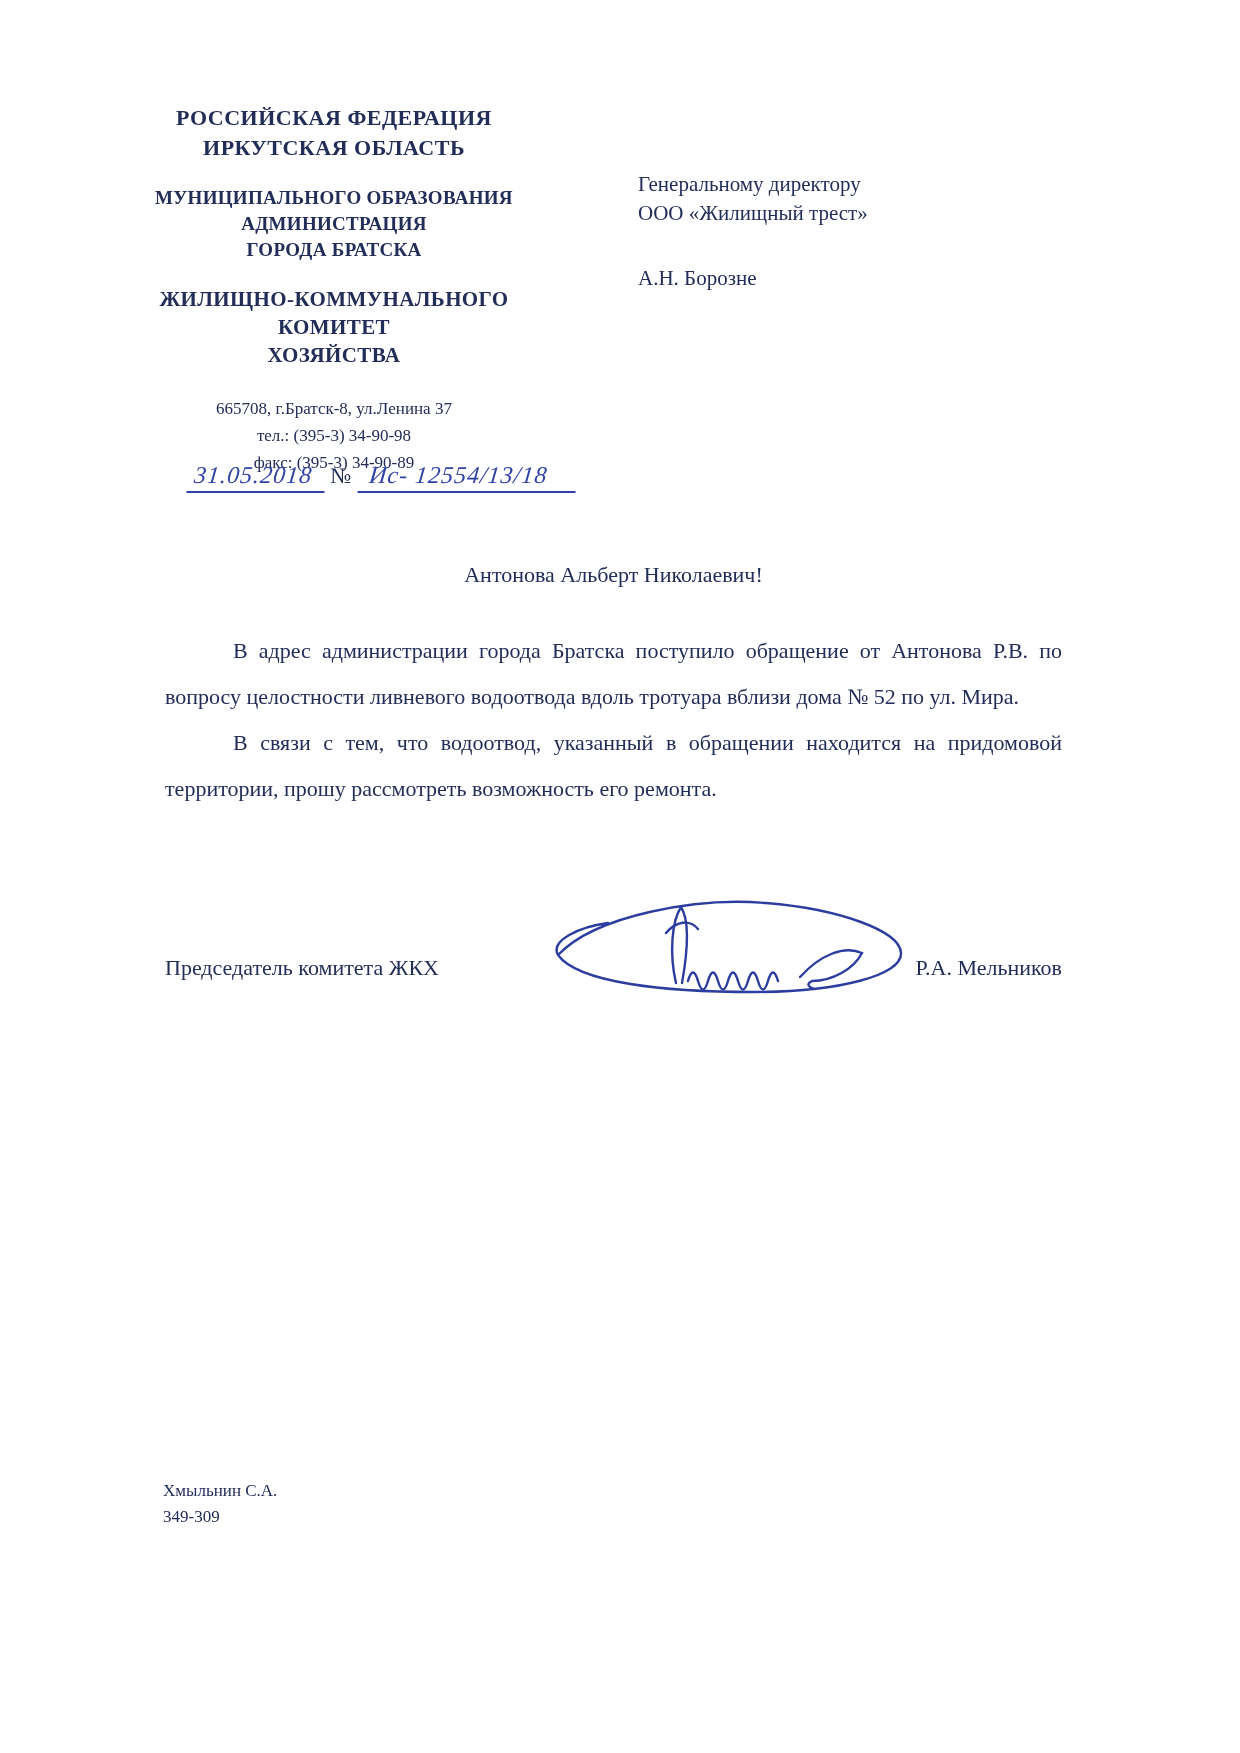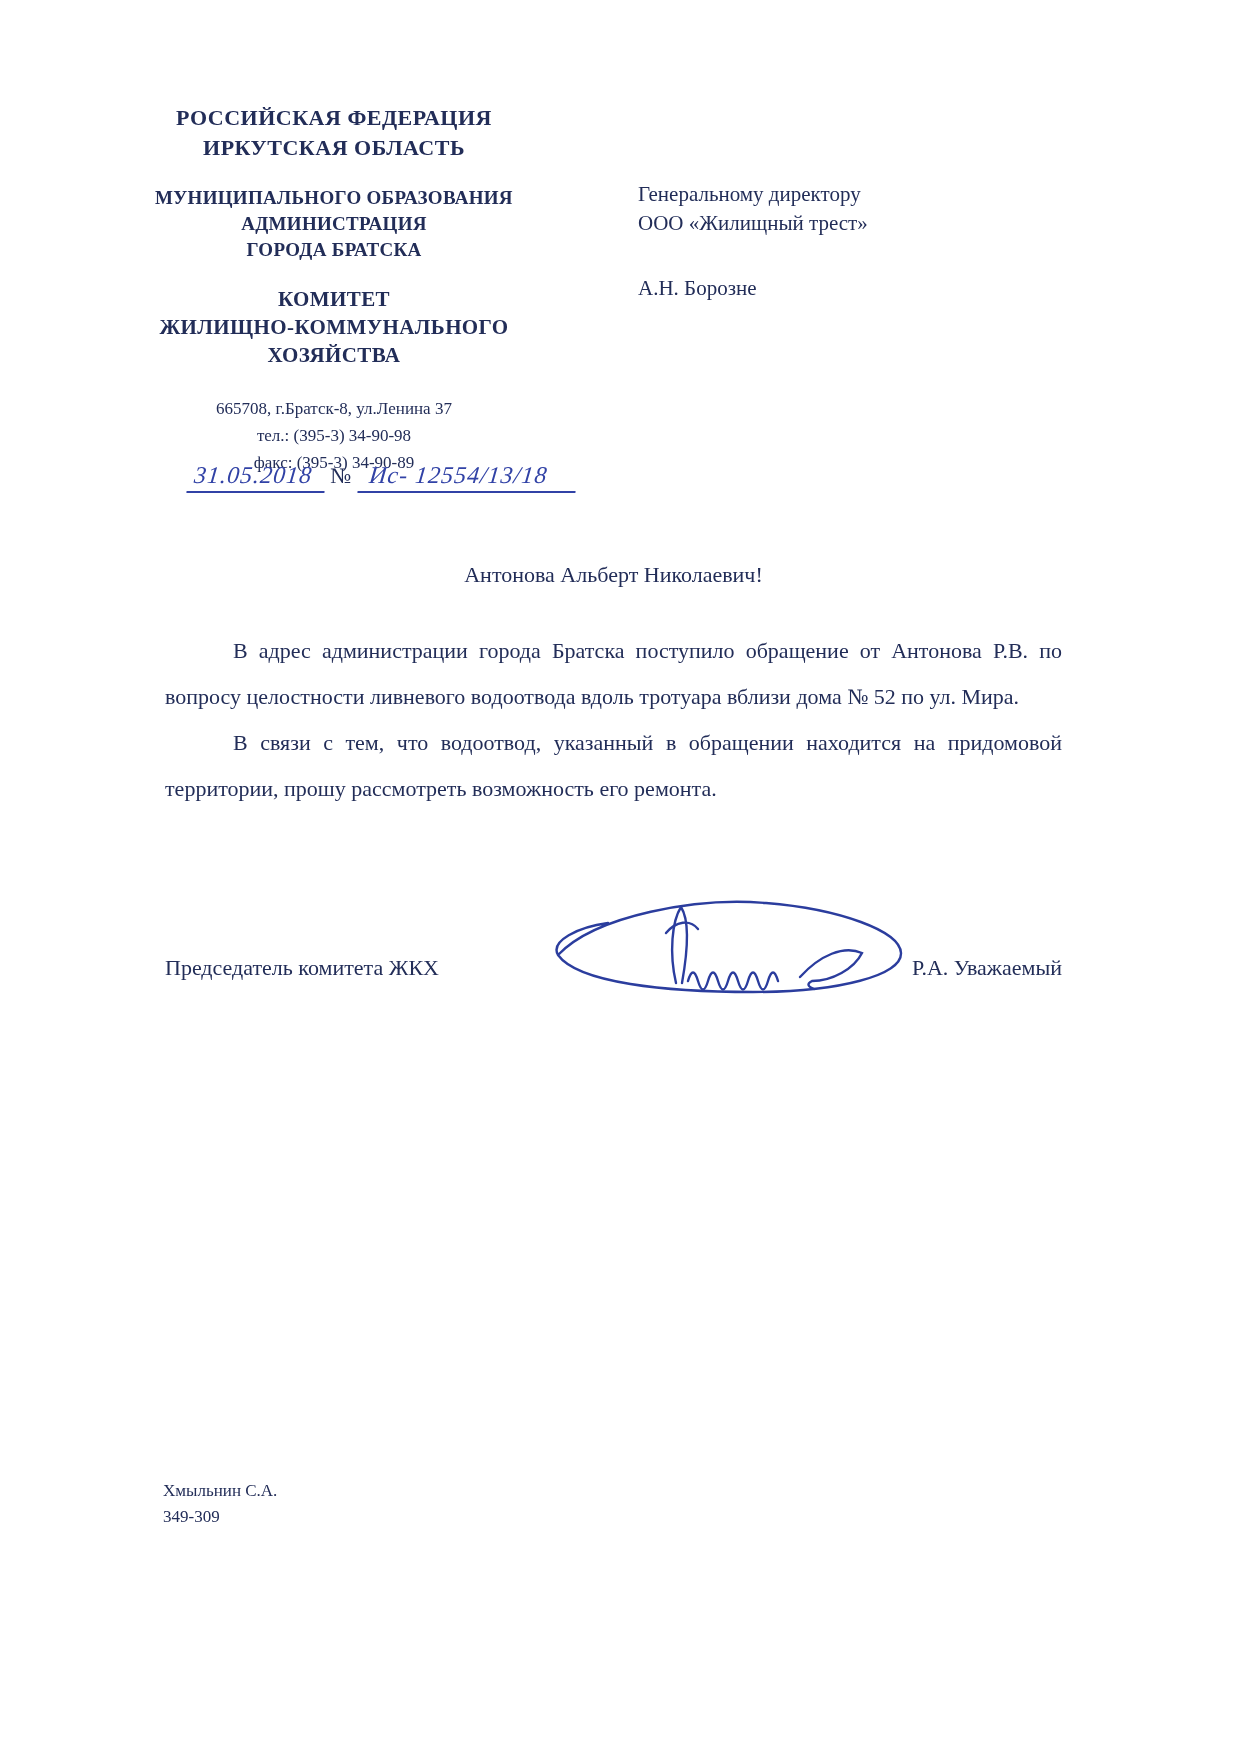--- a/index.html
+++ b/index.html
@@ -79,21 +79,21 @@
   .no-sign {
     color: #222d58;
     font-style: normal;
     font-size: 22px;
   }
 
   
   .recipient {
     position: absolute;
     left: 638px;
-    top: 180px;
+    top: 170px;
     font-size: 21px;
     line-height: 29px;
   }
   .recipient-name {
     margin-top: 36px;
   }
 
   
   .body-block {
     position: absolute;
@@ -155,22 +155,22 @@
     <div class="lh-country">РОССИЙСКАЯ ФЕДЕРАЦИЯ</div>
     <div class="lh-region">ИРКУТСКАЯ ОБЛАСТЬ</div>
 
     <div class="lh-org">
       <div>МУНИЦИПАЛЬНОГО ОБРАЗОВАНИЯ</div>
       <div>АДМИНИСТРАЦИЯ</div>
       <div>ГОРОДА БРАТСКА</div>
     </div>
 
     <div class="lh-dept">
+      <div>ЖИЛИЩНО-КОММУНАЛЬНОГО</div>
       <div>КОМИТЕТ</div>
-      <div>ЖИЛИЩНО-КОММУНАЛЬНОГО</div>
       <div>ХОЗЯЙСТВА</div>
     </div>
 
     <div class="lh-contacts">
       <div>665708, г.Братск-8, ул.Ленина 37</div>
       <div>тел.: (395-3) 34-90-98</div>
       <div>факс: (395-3) 34-90-89</div>
     </div>
   </div>
 
@@ -185,21 +185,21 @@
   </div>
 
   <div class="body-block">
     <p class="salutation">Антонова Альберт Николаевич!</p>
     <p class="para">В адрес администрации города Братска поступило обращение от Антонова Р.В. по вопросу целостности ливневого водоотвода вдоль тротуара вблизи дома № 52 по ул. Мира.</p>
     <p class="para">В связи с тем, что водоотвод, указанный в обращении находится на придомовой территории, прошу рассмотреть возможность его ремонта.</p>
   </div>
 
   <div class="sign-row">
     <span>Председатель комитета ЖКХ</span>
-    <span>Р.А. Уважаемый</span>
+    <span>Р.А. Мельников</span>
   </div>
 
   <svg class="signature-svg" viewBox="0 0 370 118" xmlns="http://www.w3.org/2000/svg">
     <g fill="none" stroke="#2b3d9e" stroke-width="2.4" stroke-linecap="round">
 
       <path d="M10 62 C 48 22 150 4 218 10 C 292 16 352 38 353 60 C 354 82 292 99 205 99 C 118 99 30 90 10 62 C 2 48 30 34 60 30"></path>
 
       <path d="M128 90 C 121 60 124 28 133 14 C 142 28 139 62 134 90"></path>
       <path d="M118 40 C 128 28 142 26 150 36"></path>
 

